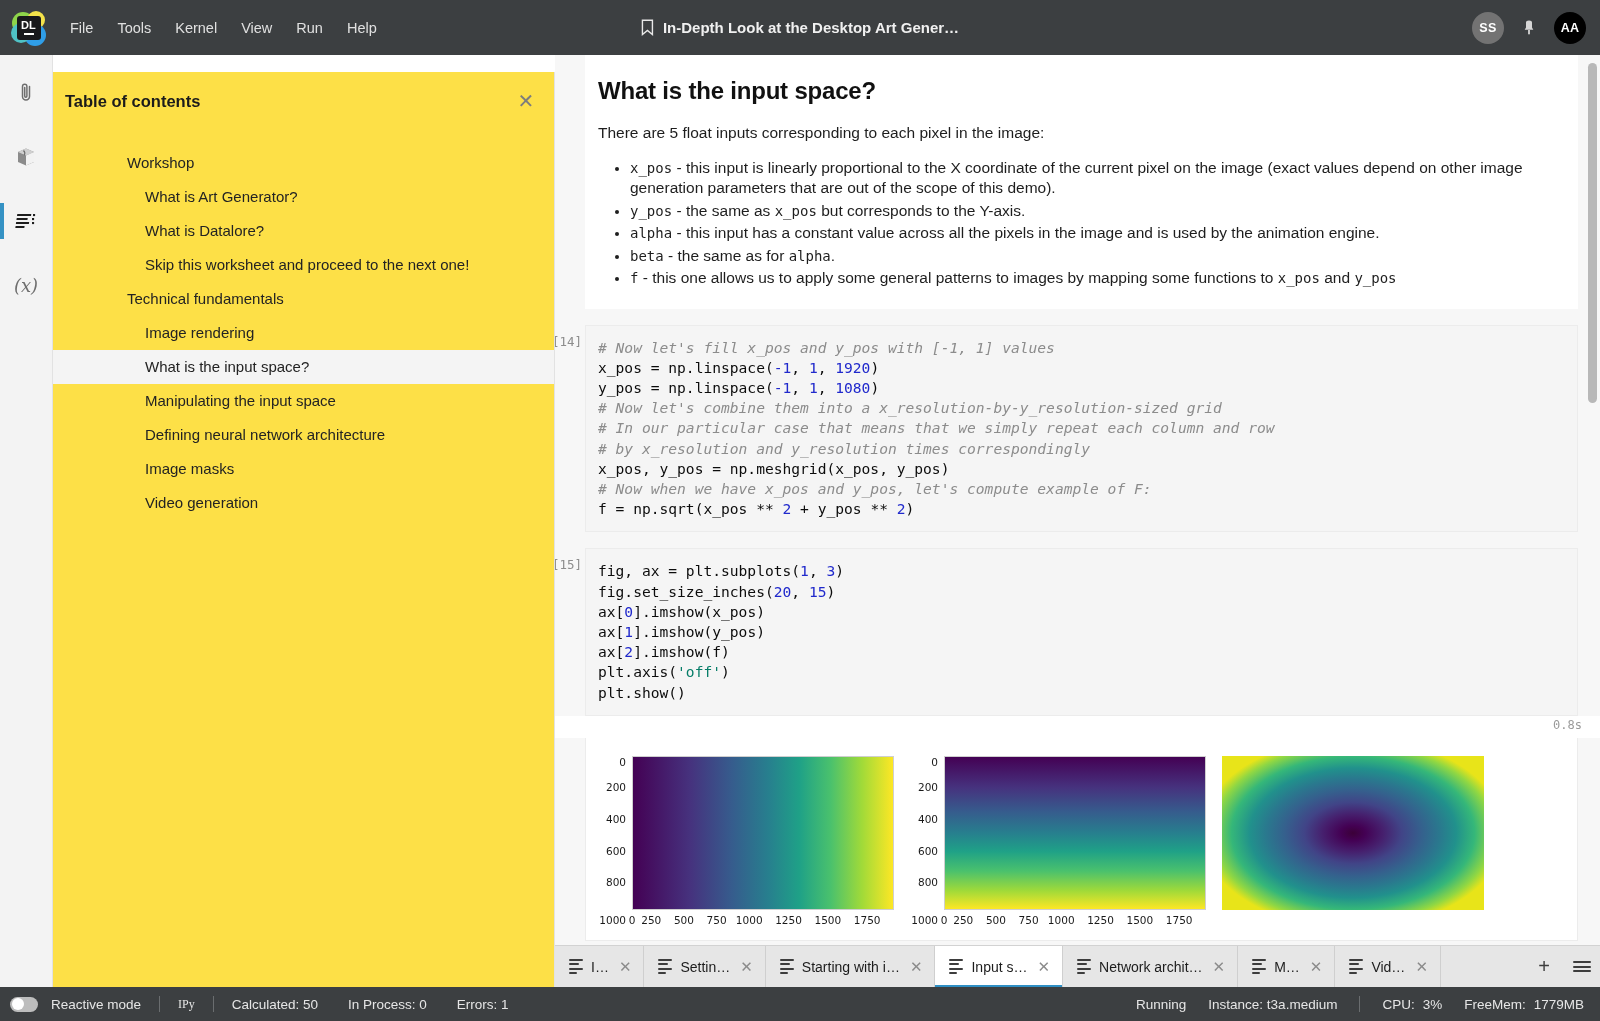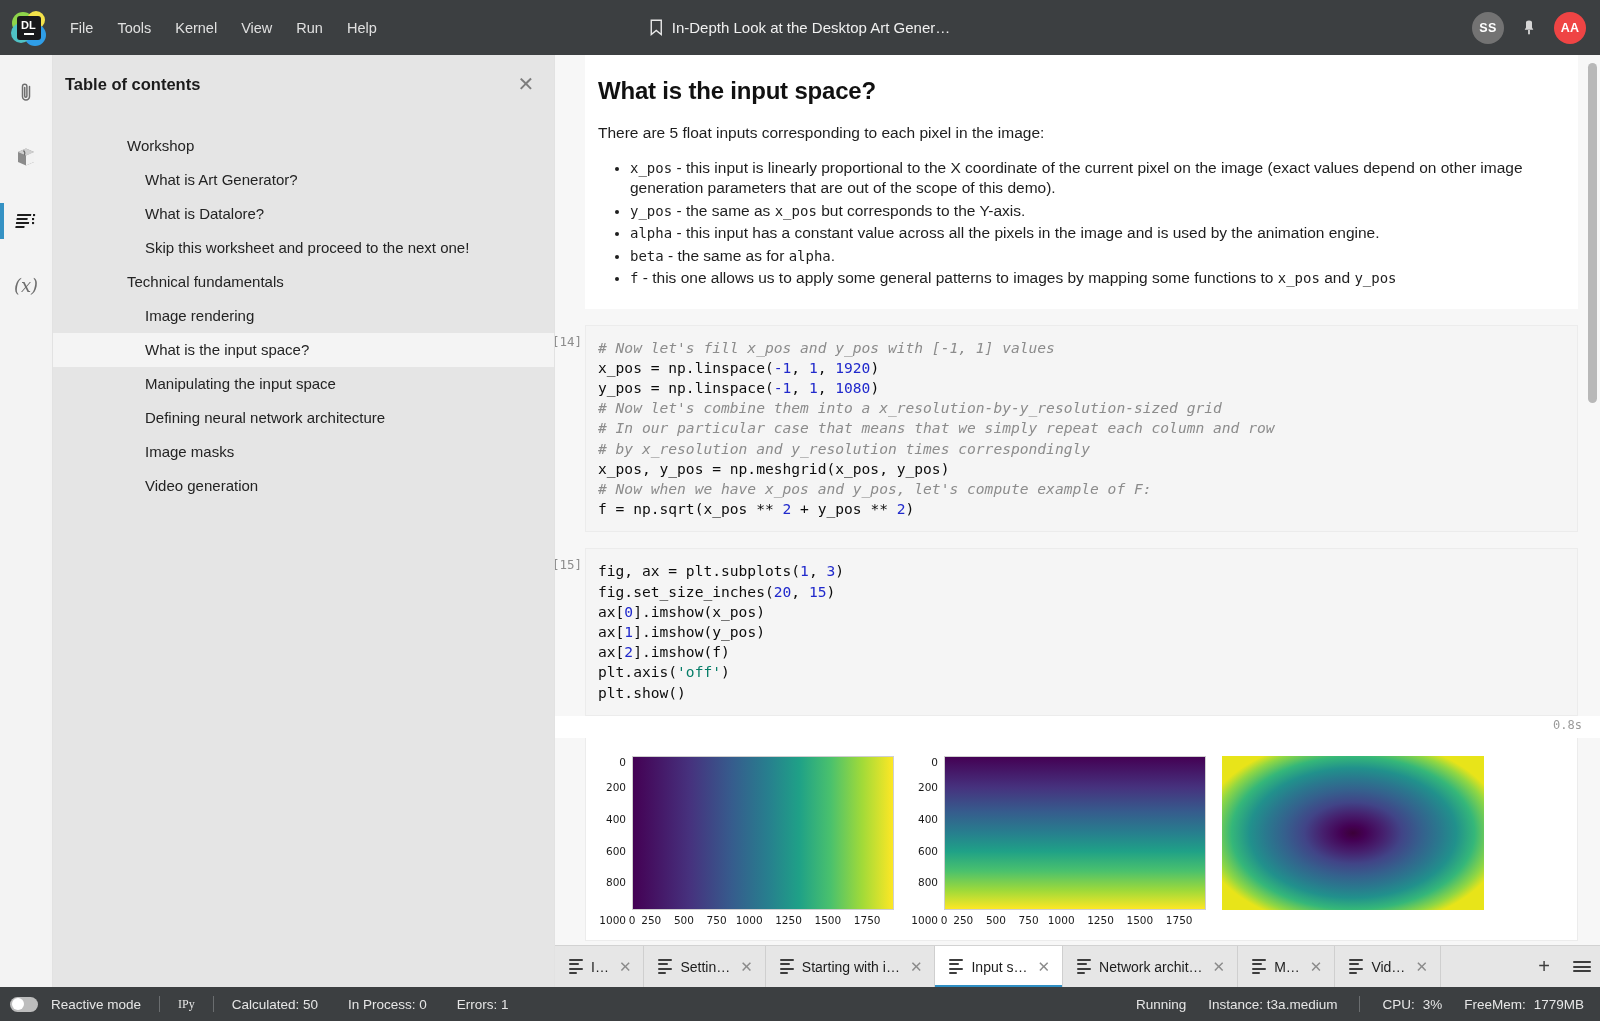--- a/index.html
+++ b/index.html
@@ -35,35 +35,35 @@
   .logo .sq .bar { width: 10px; height: 1.5px; background: #fff; margin-top: 2px; }
 
   .menu { display: flex; align-items: center; gap: 0px; }
   .menu-item {
     font-size: 14.5px; color: #e0e0e0; padding: 6px 12px; cursor: default;
     border-radius: 3px;
   }
 
   .doc-title {
     position: absolute; left: 50%; transform: translateX(-50%);
-    display: flex; align-items: flex-start; gap: 9px; font-size: 15px; color: #f0f0f0;
+    display: flex; align-items: flex-start; gap: 9px; font-size: 15px; color: #f0f0f0; font-weight: bold;
   }
   .bookmark-ic { width: 13px; height: 17px; position: relative; display: inline-block; }
   .bookmark-ic svg { display: block; }
 
   .topbar-right {
     position: absolute; right: 14px; display: flex; align-items: center; gap: 14px;
   }
   .avatar {
     width: 32px; height: 32px; border-radius: 50%; display: flex;
     align-items: center; justify-content: center; font-size: 12.5px;
     font-weight: bold; color: #fff; letter-spacing: .3px;
   }
   .avatar.ss { background: #737373; }
-  .avatar.aa { background: #ef4444; }
+  .avatar.aa { background: #000000; }
   .bell { width: 22px; height: 22px; display: flex; align-items: center; justify-content: center; }
 
   
   .body { flex: 1; display: flex; min-height: 0; position: relative; }
 
   
   .rail {
     width: 53px; background: #f3f3f3; border-right: 1px solid #e2e2e2;
     padding-top: 16px; display: flex; flex-direction: column; align-items: center;
     gap: 20px; flex: 0 0 53px;
@@ -73,22 +73,22 @@
     position: relative; color: #6e6e6e;
   }
   .rail-item.active::before {
     content: ""; position: absolute; left: 0; top: 4px; bottom: 4px; width: 4px;
     background: #3592c4;
   }
   .rail-item.active { color: #1d1d1d; }
 
   
   .toc {
-    width: 502px; background: #e5e5e5; border-right: 1px solid #e2e2e2;
-    display: flex; flex-direction: column; flex: 0 0 502px;
+    width: 502px; background: #fde047; border-right: 1px solid #e2e2e2;
+    display: flex; flex-direction: column; flex: 0 0 502px; margin-top: 17px;
   }
   .toc-head {
     height: 58px; display: flex; align-items: center; padding: 0 18px 0 12px;
     justify-content: space-between;
   }
   .toc-title { font-size: 16.5px; font-weight: bold; color: #1b1b1b; }
   .toc-close { color: #7d7d7d; font-size: 20px; line-height: 1; cursor: pointer; width: 20px; text-align: center; }
   .toc-list { padding-top: 16px; }
   .toc-entry {
     font-size: 15px; color: #232323; padding: 8px 10px 8px 0; cursor: default;

